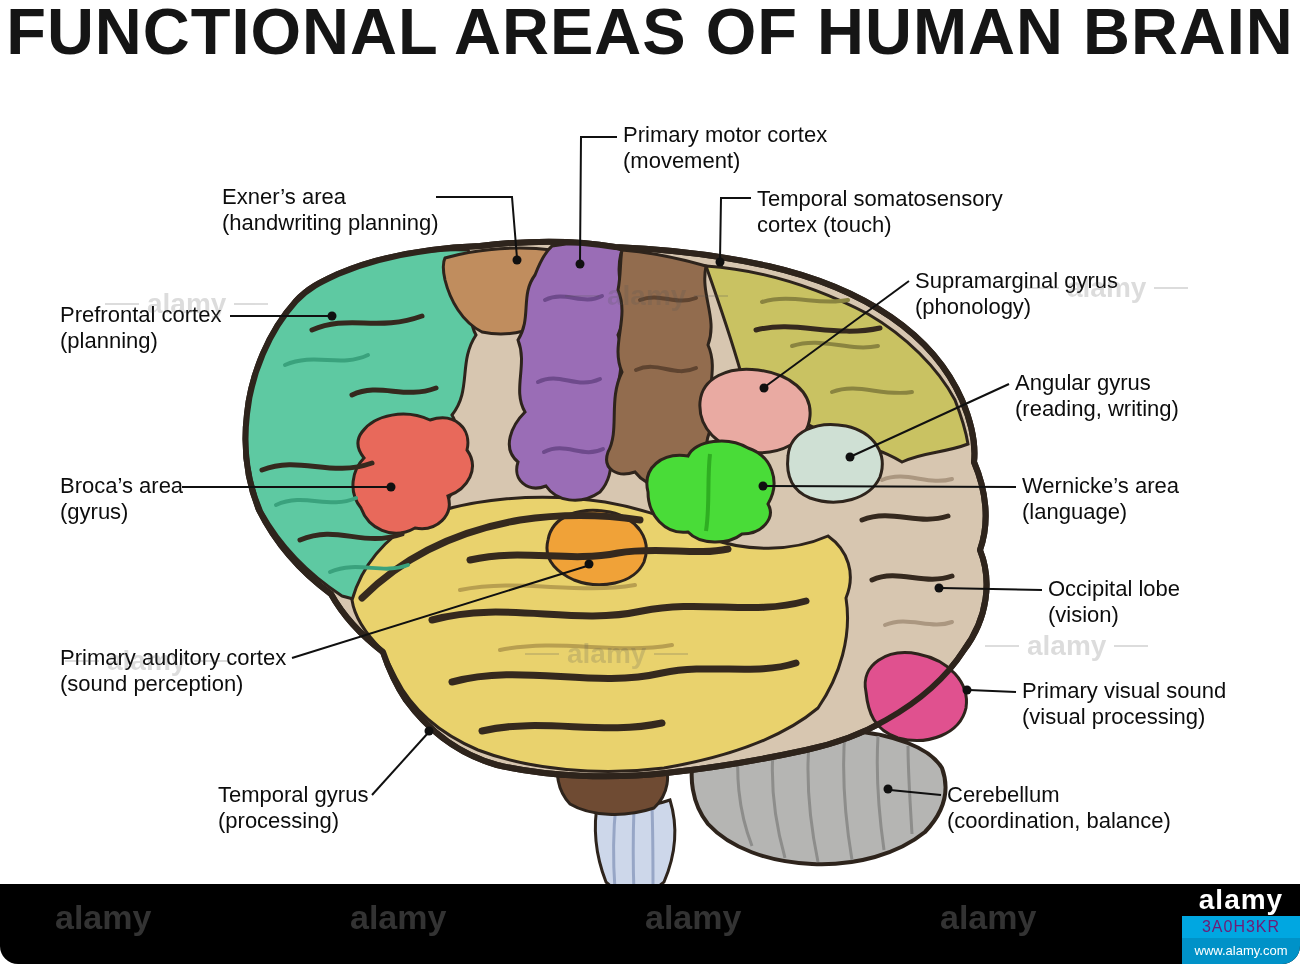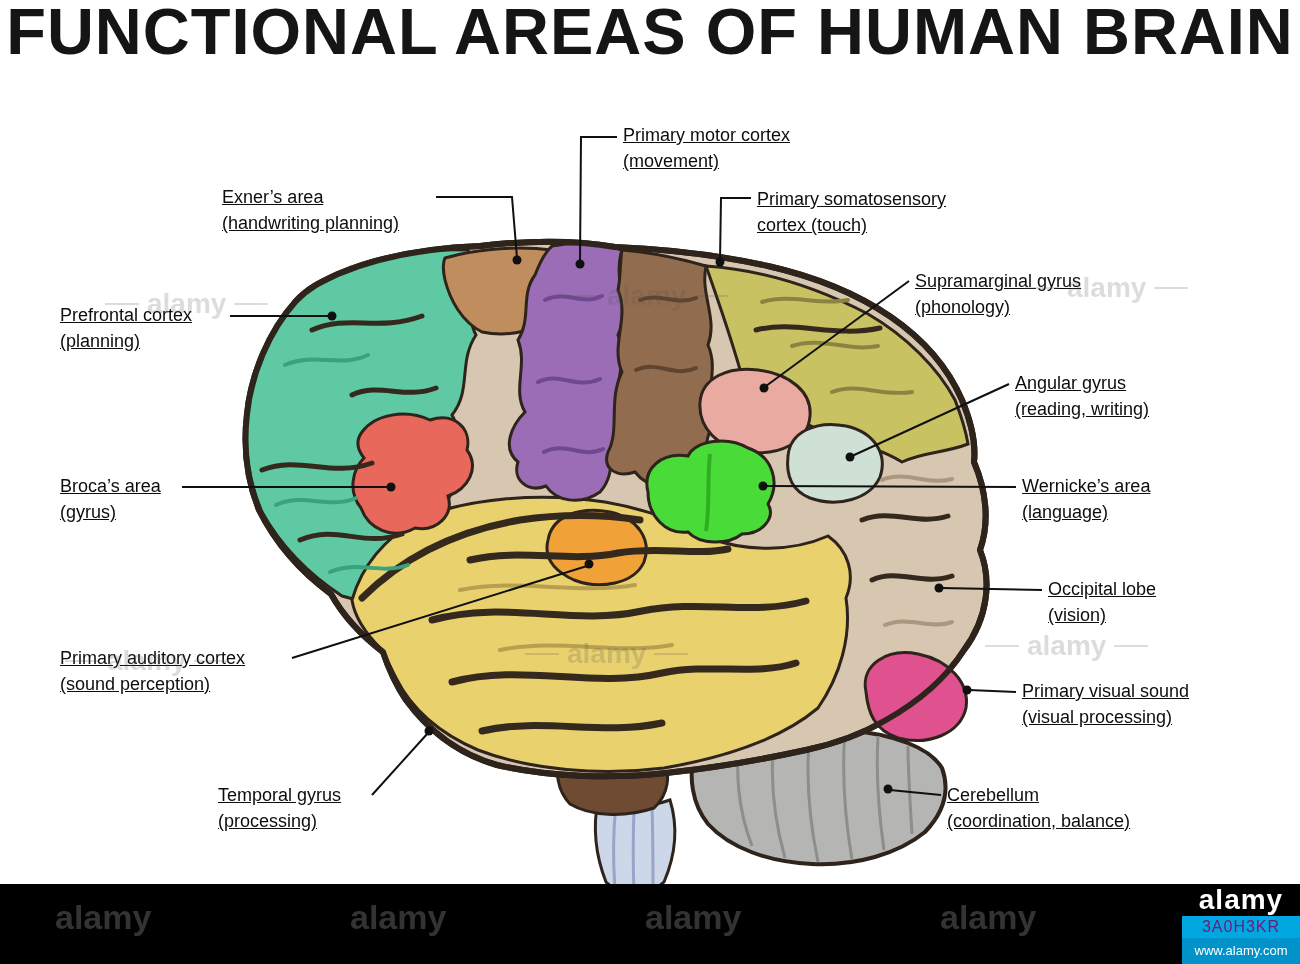--- a/index.html
+++ b/index.html
@@ -1,21 +1,21 @@
 <!DOCTYPE html>
 <html><head>
 <meta charset="utf-8">
 <style>
   html,body{margin:0;padding:0;background:#ffffff;}
   .canvas{position:relative;width:1300px;height:964px;background:#ffffff;overflow:hidden;
-          font-family:"Liberation Sans", sans-serif;}
+          font-family:"Liberation Sans", sans-serif;border-radius:18px;}
   .title{position:absolute;top:-6px;left:0;width:100%;margin:0;text-align:center;
          font-size:65px;font-weight:bold;letter-spacing:1px;color:#151515;white-space:nowrap;}
   .brain-svg{position:absolute;left:0;top:0;}
-  .label{position:absolute;font-size:18px;line-height:26px;color:#0d0d0d;white-space:nowrap;text-align:left;text-decoration:underline;}
+  .label{position:absolute;font-size:22px;line-height:26px;color:#0d0d0d;white-space:nowrap;text-align:left;}
   .wm{position:absolute;display:flex;align-items:center;gap:8px;opacity:0.20;color:#555;
       font-size:28px;font-weight:bold;}
   .wm i{display:block;width:34px;height:2px;background:#555;}
   .bar{position:absolute;left:0;bottom:0;width:100%;height:80px;background:#000;}
   .bar-logo{position:absolute;font-size:34px;font-weight:bold;color:#333;top:14px;}
   .corner{position:absolute;right:0;bottom:0;width:118px;height:80px;display:flex;flex-direction:column;}
   .c-logo{background:#000;color:#fff;flex:1;display:flex;align-items:center;justify-content:center;
           font-weight:bold;font-size:28px;letter-spacing:1px;}
   .c-id{background:#00a7e1;color:#701a75;height:27px;display:flex;align-items:center;justify-content:center;
         font-weight:normal;font-size:16px;letter-spacing:1px;}
@@ -158,21 +158,21 @@
 
   <div class="label" style="left:623px;top:122px">
     <div>Primary motor cortex</div>
     <div>(movement)</div>
   </div>
   <div class="label" style="left:222px;top:184px">
     <div>Exner’s area</div>
     <div>(handwriting planning)</div>
   </div>
   <div class="label" style="left:757px;top:186px">
-    <div>Primary somatosensory</div>
+    <div>Temporal somatosensory</div>
     <div>cortex (touch)</div>
   </div>
   <div class="label" style="left:60px;top:302px">
     <div>Prefrontal cortex</div>
     <div>(planning)</div>
   </div>
   <div class="label" style="left:915px;top:268px">
     <div>Supramarginal gyrus</div>
     <div>(phonology)</div>
   </div>

